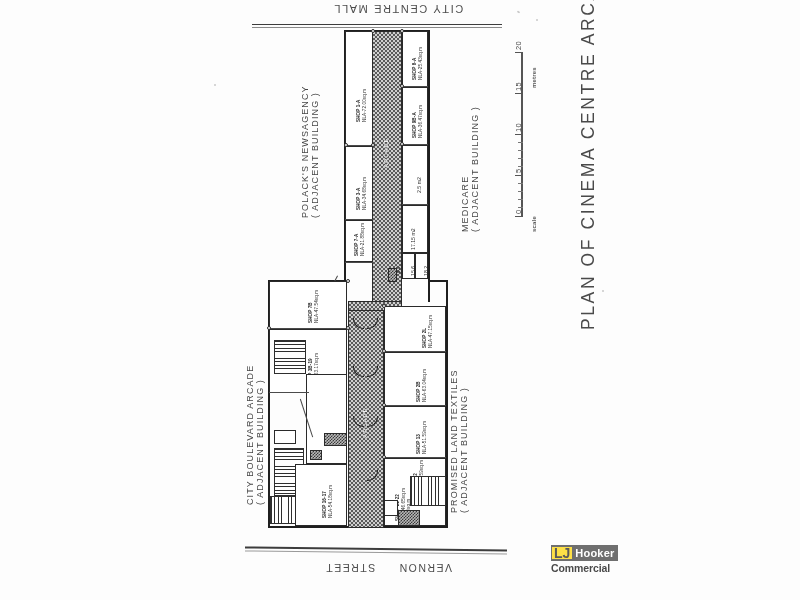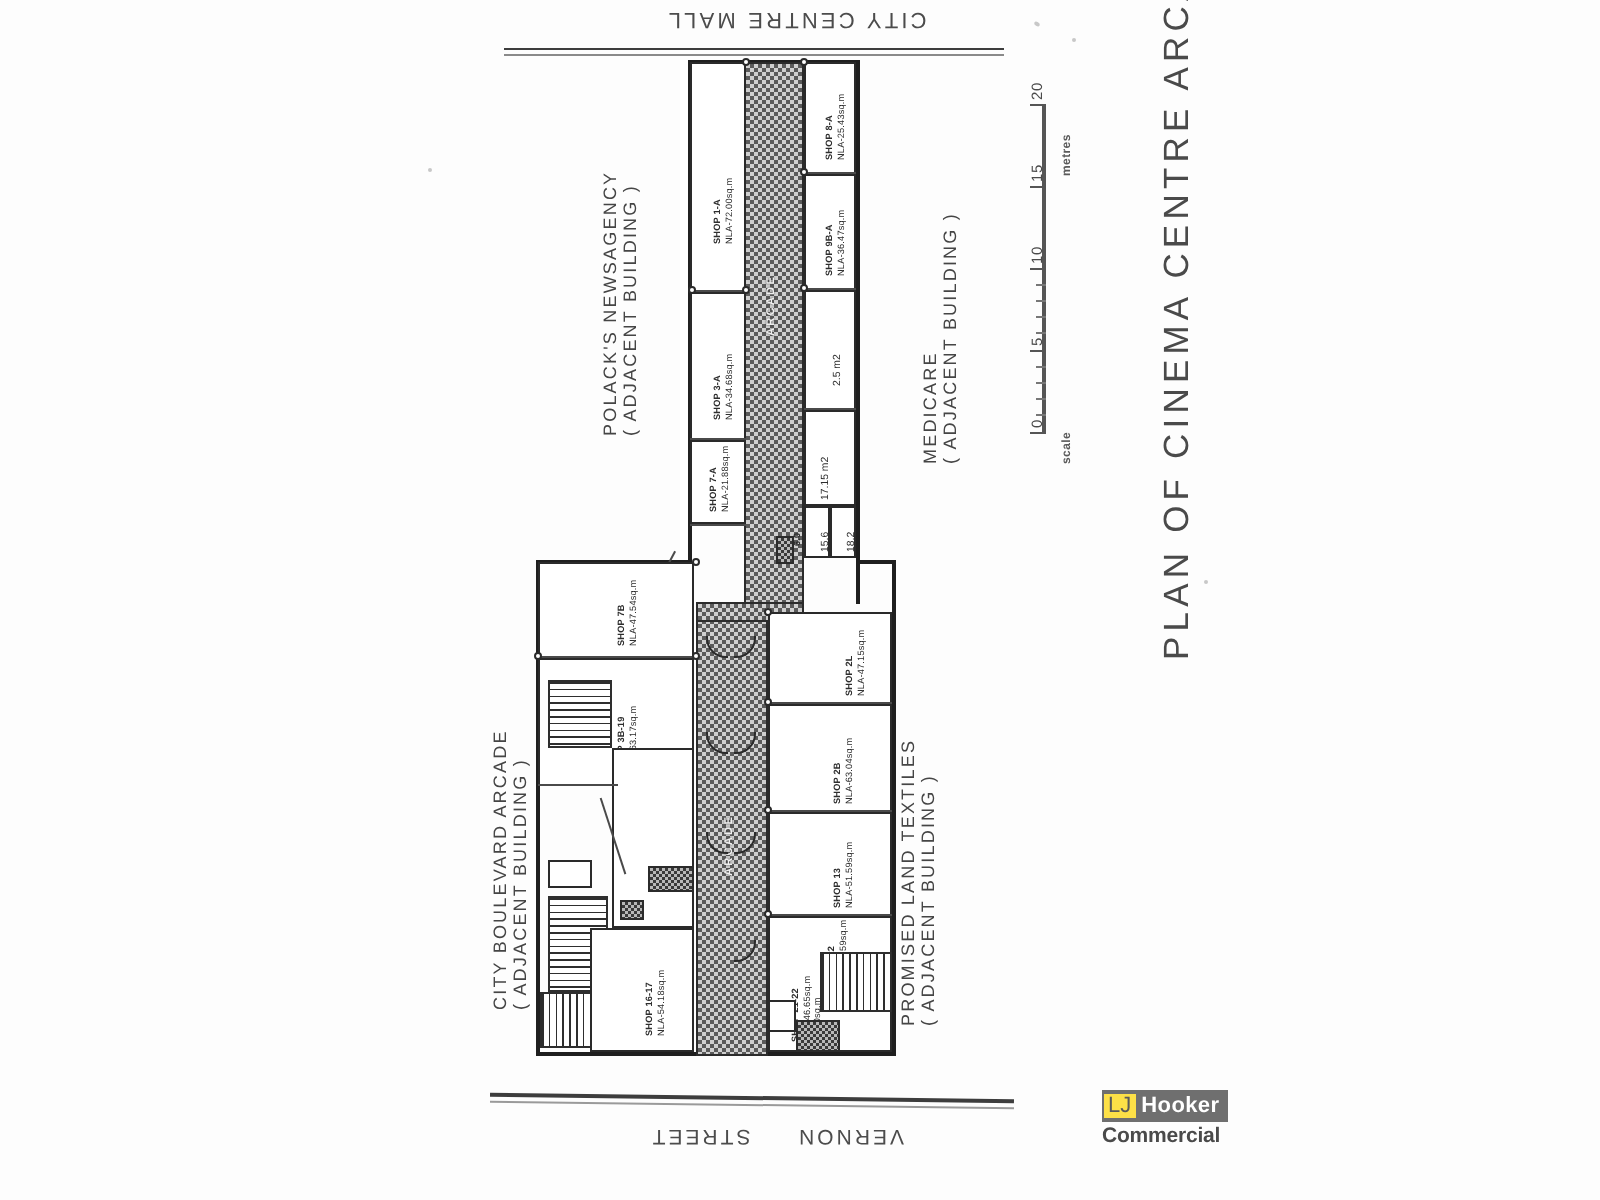--- a/index.html
+++ b/index.html
@@ -244,22 +244,22 @@
     height: 16px;
     background: #6f6f6f;
     padding: 0 4px 0 1px;
     display: flex;
     align-items: center;
     gap: 3px;
   }
   #logo-lj {
     background: #fde047;
     color: #5a5a5a;
-    font-size: 11px;
-    font-weight: 400;
+    font-size: 14px;
+    font-weight: 700;
     padding: 0px 2px;
     line-height: 12px;
   }
   #logo-hooker {
     color: #ffffff;
     font-size: 11px;
     font-weight: 700;
     letter-spacing: 0.2px;
   }
   #logo-sub {

